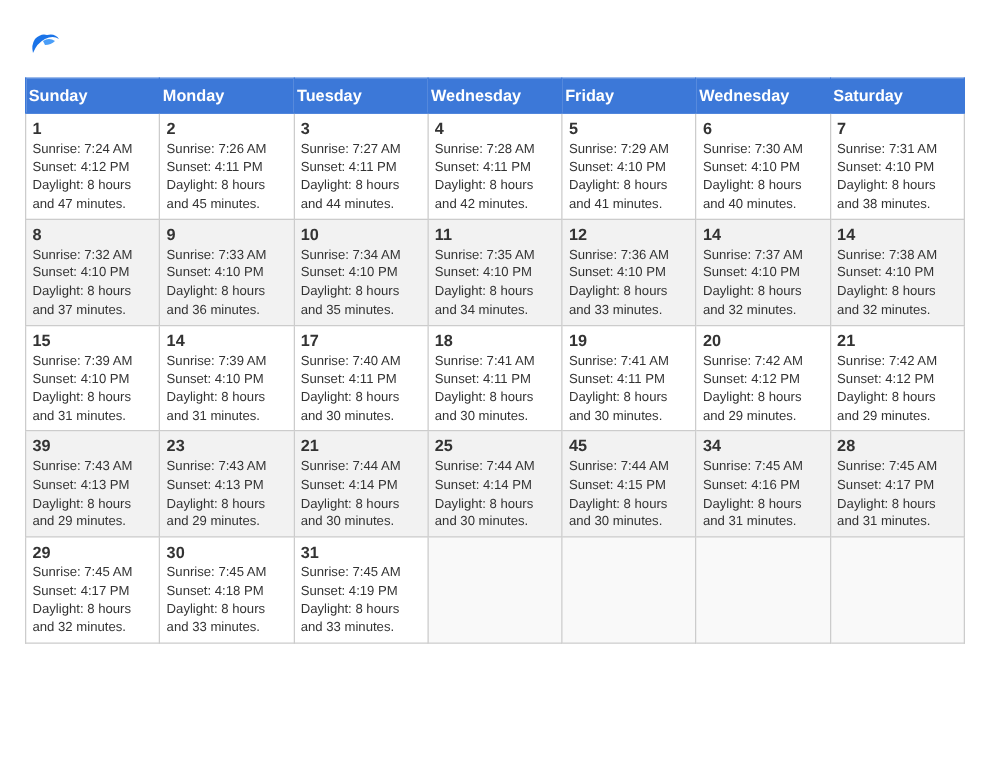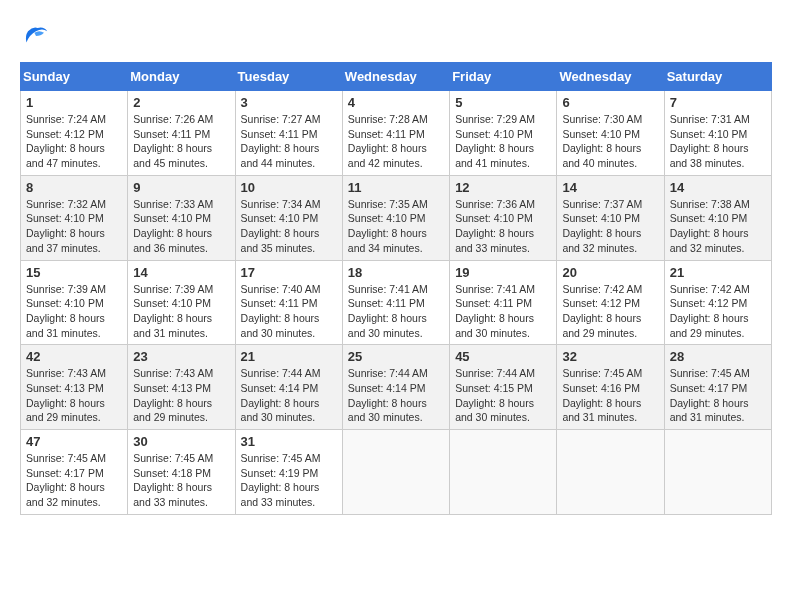--- a/index.html
+++ b/index.html
@@ -196,51 +196,51 @@
           <span class="day-num">20</span>
           <span class="day-detail">Sunrise: 7:42 AM<br>Sunset: 4:12 PM<br>Daylight: 8 hours and 29 minutes.</span>
         </td>
         <td>
           <span class="day-num">21</span>
           <span class="day-detail">Sunrise: 7:42 AM<br>Sunset: 4:12 PM<br>Daylight: 8 hours and 29 minutes.</span>
         </td>
       </tr>
       <tr>
         <td>
-          <span class="day-num">42</span>
+          <span class="day-num">39</span>
           <span class="day-detail">Sunrise: 7:43 AM<br>Sunset: 4:13 PM<br>Daylight: 8 hours and 29 minutes.</span>
         </td>
         <td>
           <span class="day-num">23</span>
           <span class="day-detail">Sunrise: 7:43 AM<br>Sunset: 4:13 PM<br>Daylight: 8 hours and 29 minutes.</span>
         </td>
         <td>
           <span class="day-num">21</span>
           <span class="day-detail">Sunrise: 7:44 AM<br>Sunset: 4:14 PM<br>Daylight: 8 hours and 30 minutes.</span>
         </td>
         <td>
           <span class="day-num">25</span>
           <span class="day-detail">Sunrise: 7:44 AM<br>Sunset: 4:14 PM<br>Daylight: 8 hours and 30 minutes.</span>
         </td>
         <td>
           <span class="day-num">45</span>
           <span class="day-detail">Sunrise: 7:44 AM<br>Sunset: 4:15 PM<br>Daylight: 8 hours and 30 minutes.</span>
         </td>
         <td>
-          <span class="day-num">32</span>
+          <span class="day-num">34</span>
           <span class="day-detail">Sunrise: 7:45 AM<br>Sunset: 4:16 PM<br>Daylight: 8 hours and 31 minutes.</span>
         </td>
         <td>
           <span class="day-num">28</span>
           <span class="day-detail">Sunrise: 7:45 AM<br>Sunset: 4:17 PM<br>Daylight: 8 hours and 31 minutes.</span>
         </td>
       </tr>
       <tr>
         <td>
-          <span class="day-num">47</span>
+          <span class="day-num">29</span>
           <span class="day-detail">Sunrise: 7:45 AM<br>Sunset: 4:17 PM<br>Daylight: 8 hours and 32 minutes.</span>
         </td>
         <td>
           <span class="day-num">30</span>
           <span class="day-detail">Sunrise: 7:45 AM<br>Sunset: 4:18 PM<br>Daylight: 8 hours and 33 minutes.</span>
         </td>
         <td>
           <span class="day-num">31</span>
           <span class="day-detail">Sunrise: 7:45 AM<br>Sunset: 4:19 PM<br>Daylight: 8 hours and 33 minutes.</span>
         </td>

